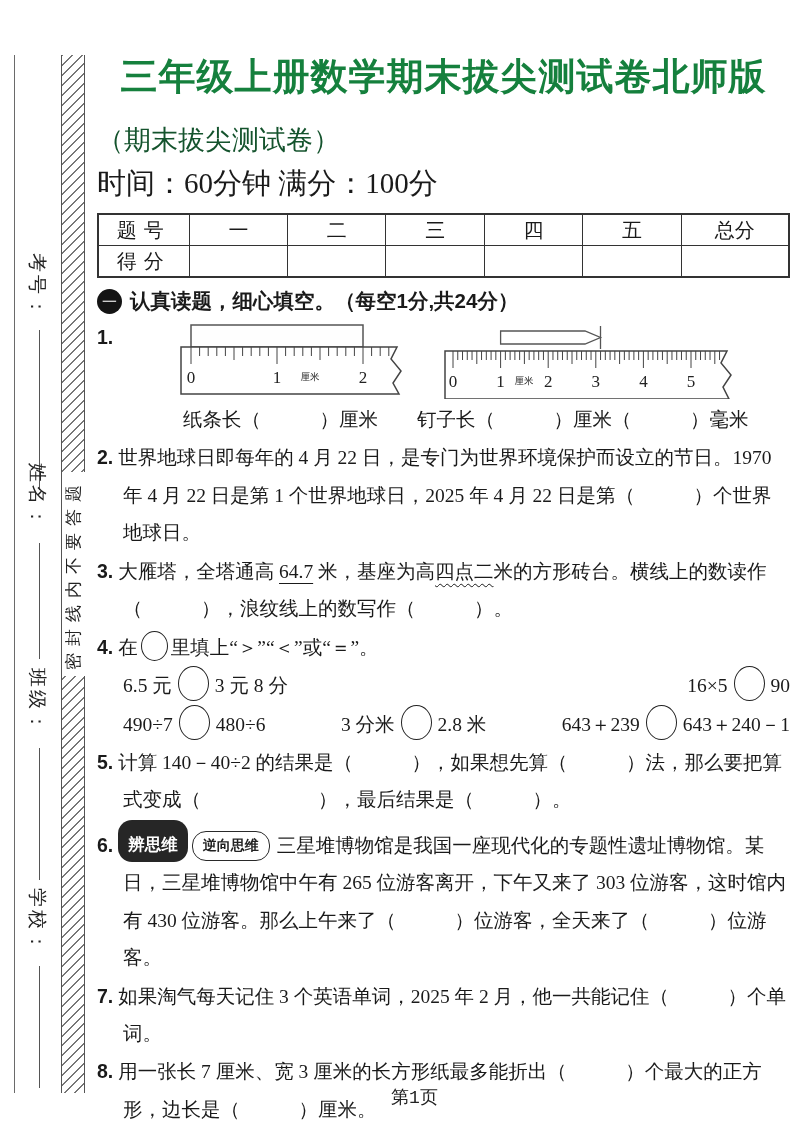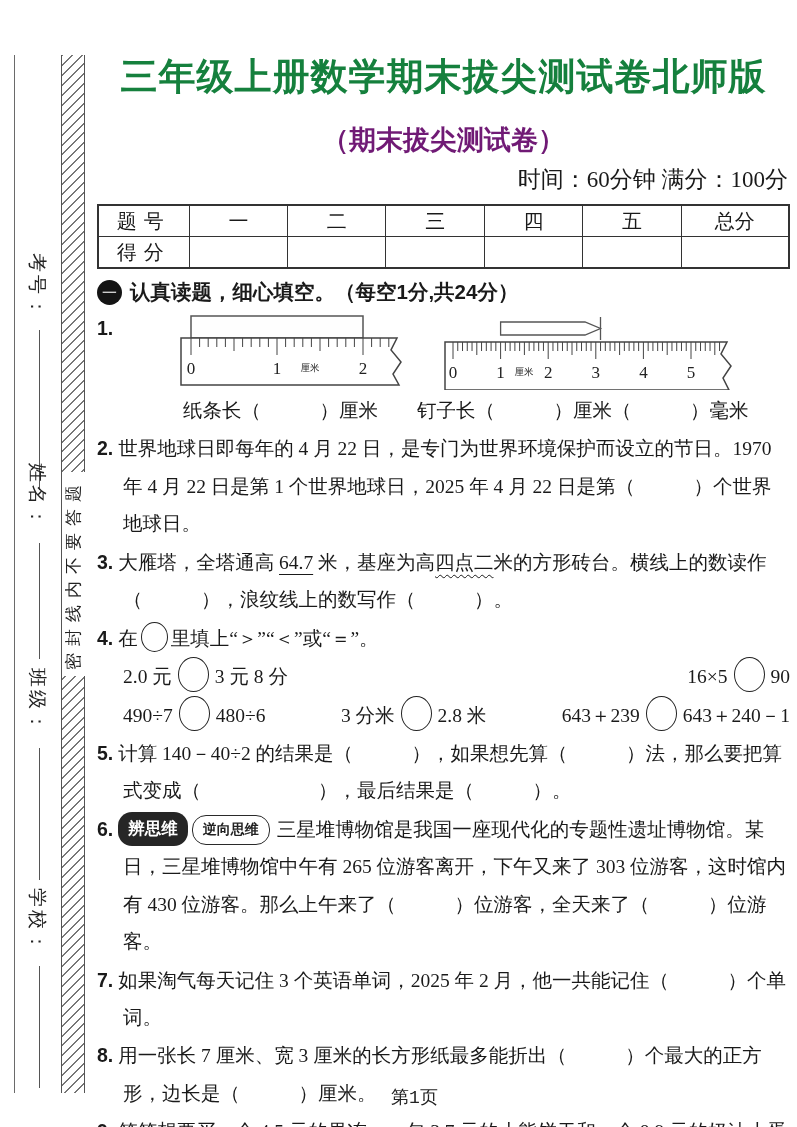--- a/index.html
+++ b/index.html
@@ -38,23 +38,23 @@
   .main { position:absolute; left:97px; top:46px; width:693px; }
 
   .title {
     font-family:"Liberation Sans", sans-serif;
     font-weight:900; font-size:37px; letter-spacing:1px;
     text-align:center; color:#15803d; margin-top:6px;
     white-space:nowrap;
   }
   .subtitle {
     font-family:"Liberation Sans", sans-serif;
-    font-weight:700; font-size:27px; text-align:center; margin-top:20px; color:#701a75;
-  }
-  .meta { font-size:23px; text-align:right; margin-top:6px; padding-right:2px; }
+    font-weight:400; font-size:27px; text-align:left; margin-top:20px; color:#14532d;
+  }
+  .meta { font-size:29px; text-align:left; margin-top:6px; padding-right:2px; }
 
   table.score {
     width:100%; border-collapse:collapse; margin-top:9px;
     font-size:20px;
   }
   table.score td {
     border:1.6px solid #333; text-align:center; height:30px; padding:0;margin-left:45px;
   }
   table.score { border:2.2px solid #333; }
   td.wide-label { letter-spacing:7px; }
@@ -91,21 +91,21 @@
   .q4-row { display:flex; justify-content:space-between; padding-left:26px; white-space:nowrap; }
 
   
   .u-solid { text-decoration:underline; text-underline-offset:5px; text-decoration-thickness:1.2px; }
   .u-wavy  { text-decoration:underline wavy; text-underline-offset:5px; text-decoration-thickness:1px; }
 
   
   .badge-dark {
     display:inline-block; font-family:"Liberation Sans", sans-serif; font-weight:700;
     font-size:16.5px; background:#262626; color:#fff; border-radius:14px;
-    padding:1px 10px 2px; margin-right:4px; text-indent:0; vertical-align:2px;
+    padding:9px 10px 2px; margin-right:4px; text-indent:0; vertical-align:2px;
   }
   .badge-light {
     display:inline-block; font-family:"Liberation Sans", sans-serif; font-weight:700;
     font-size:14px; background:#fff; color:#222; border:1.6px solid #2a2a2a; border-radius:14px;
     padding:0px 10px 1px; margin-right:7px; text-indent:0; vertical-align:2px;
   }
 
   .footer { position:absolute; left:16px; width:100%; top:1085px; text-align:center; font-size:18px; color:#222;font-family:Liberation Mono, monospace; }
 </style>
 </head>
@@ -278,21 +278,21 @@
       </div>
     </div>
     <div class="q1-answers">纸条长（　　　）厘米　　钉子长（　　　）厘米（　　　）毫米</div>
 
     <div class="q"><span class="qnum">2.</span> <span>世界地球日即每年的 4 月 22 日，是专门为世界环境保护而设立的节日。1970 年 4 月 22 日是第 1 个世界地球日，2025 年 4 月 22 日是第（　　　）个世界地球日。</span></div>
 
     <div class="q"><span class="qnum">3.</span> <span>大雁塔，全塔通高 </span><span class="u-solid">64.7</span><span> 米，基座为高</span><span class="u-wavy">四点二</span><span>米的方形砖台。横线上的数读作（　　　），浪纹线上的数写作（　　　）。</span></div>
 
     <div class="q"><span class="qnum">4.</span> <span>在</span><span class="cmp cmp-sm"></span><span>里填上“＞”“＜”或“＝”。</span></div>
     <div class="q4-row">
-      <span><span>2.0 元</span><span class="cmp"></span><span>3 元 8 分</span></span>
+      <span><span>6.5 元</span><span class="cmp"></span><span>3 元 8 分</span></span>
       <span><span>16×5</span><span class="cmp"></span><span>90</span></span>
     </div>
     <div class="q4-row">
       <span><span>490÷7</span><span class="cmp"></span><span>480÷6</span></span>
       <span><span>3 分米</span><span class="cmp"></span><span>2.8 米</span></span>
       <span><span>643＋239</span><span class="cmp"></span><span>643＋240－1</span></span>
     </div>
 
     <div class="q"><span class="qnum">5.</span> <span>计算 140－40÷2 的结果是（　　　），如果想先算（　　　）法，那么要把算式变成（　　　　　　），最后结果是（　　　）。</span></div>
 

